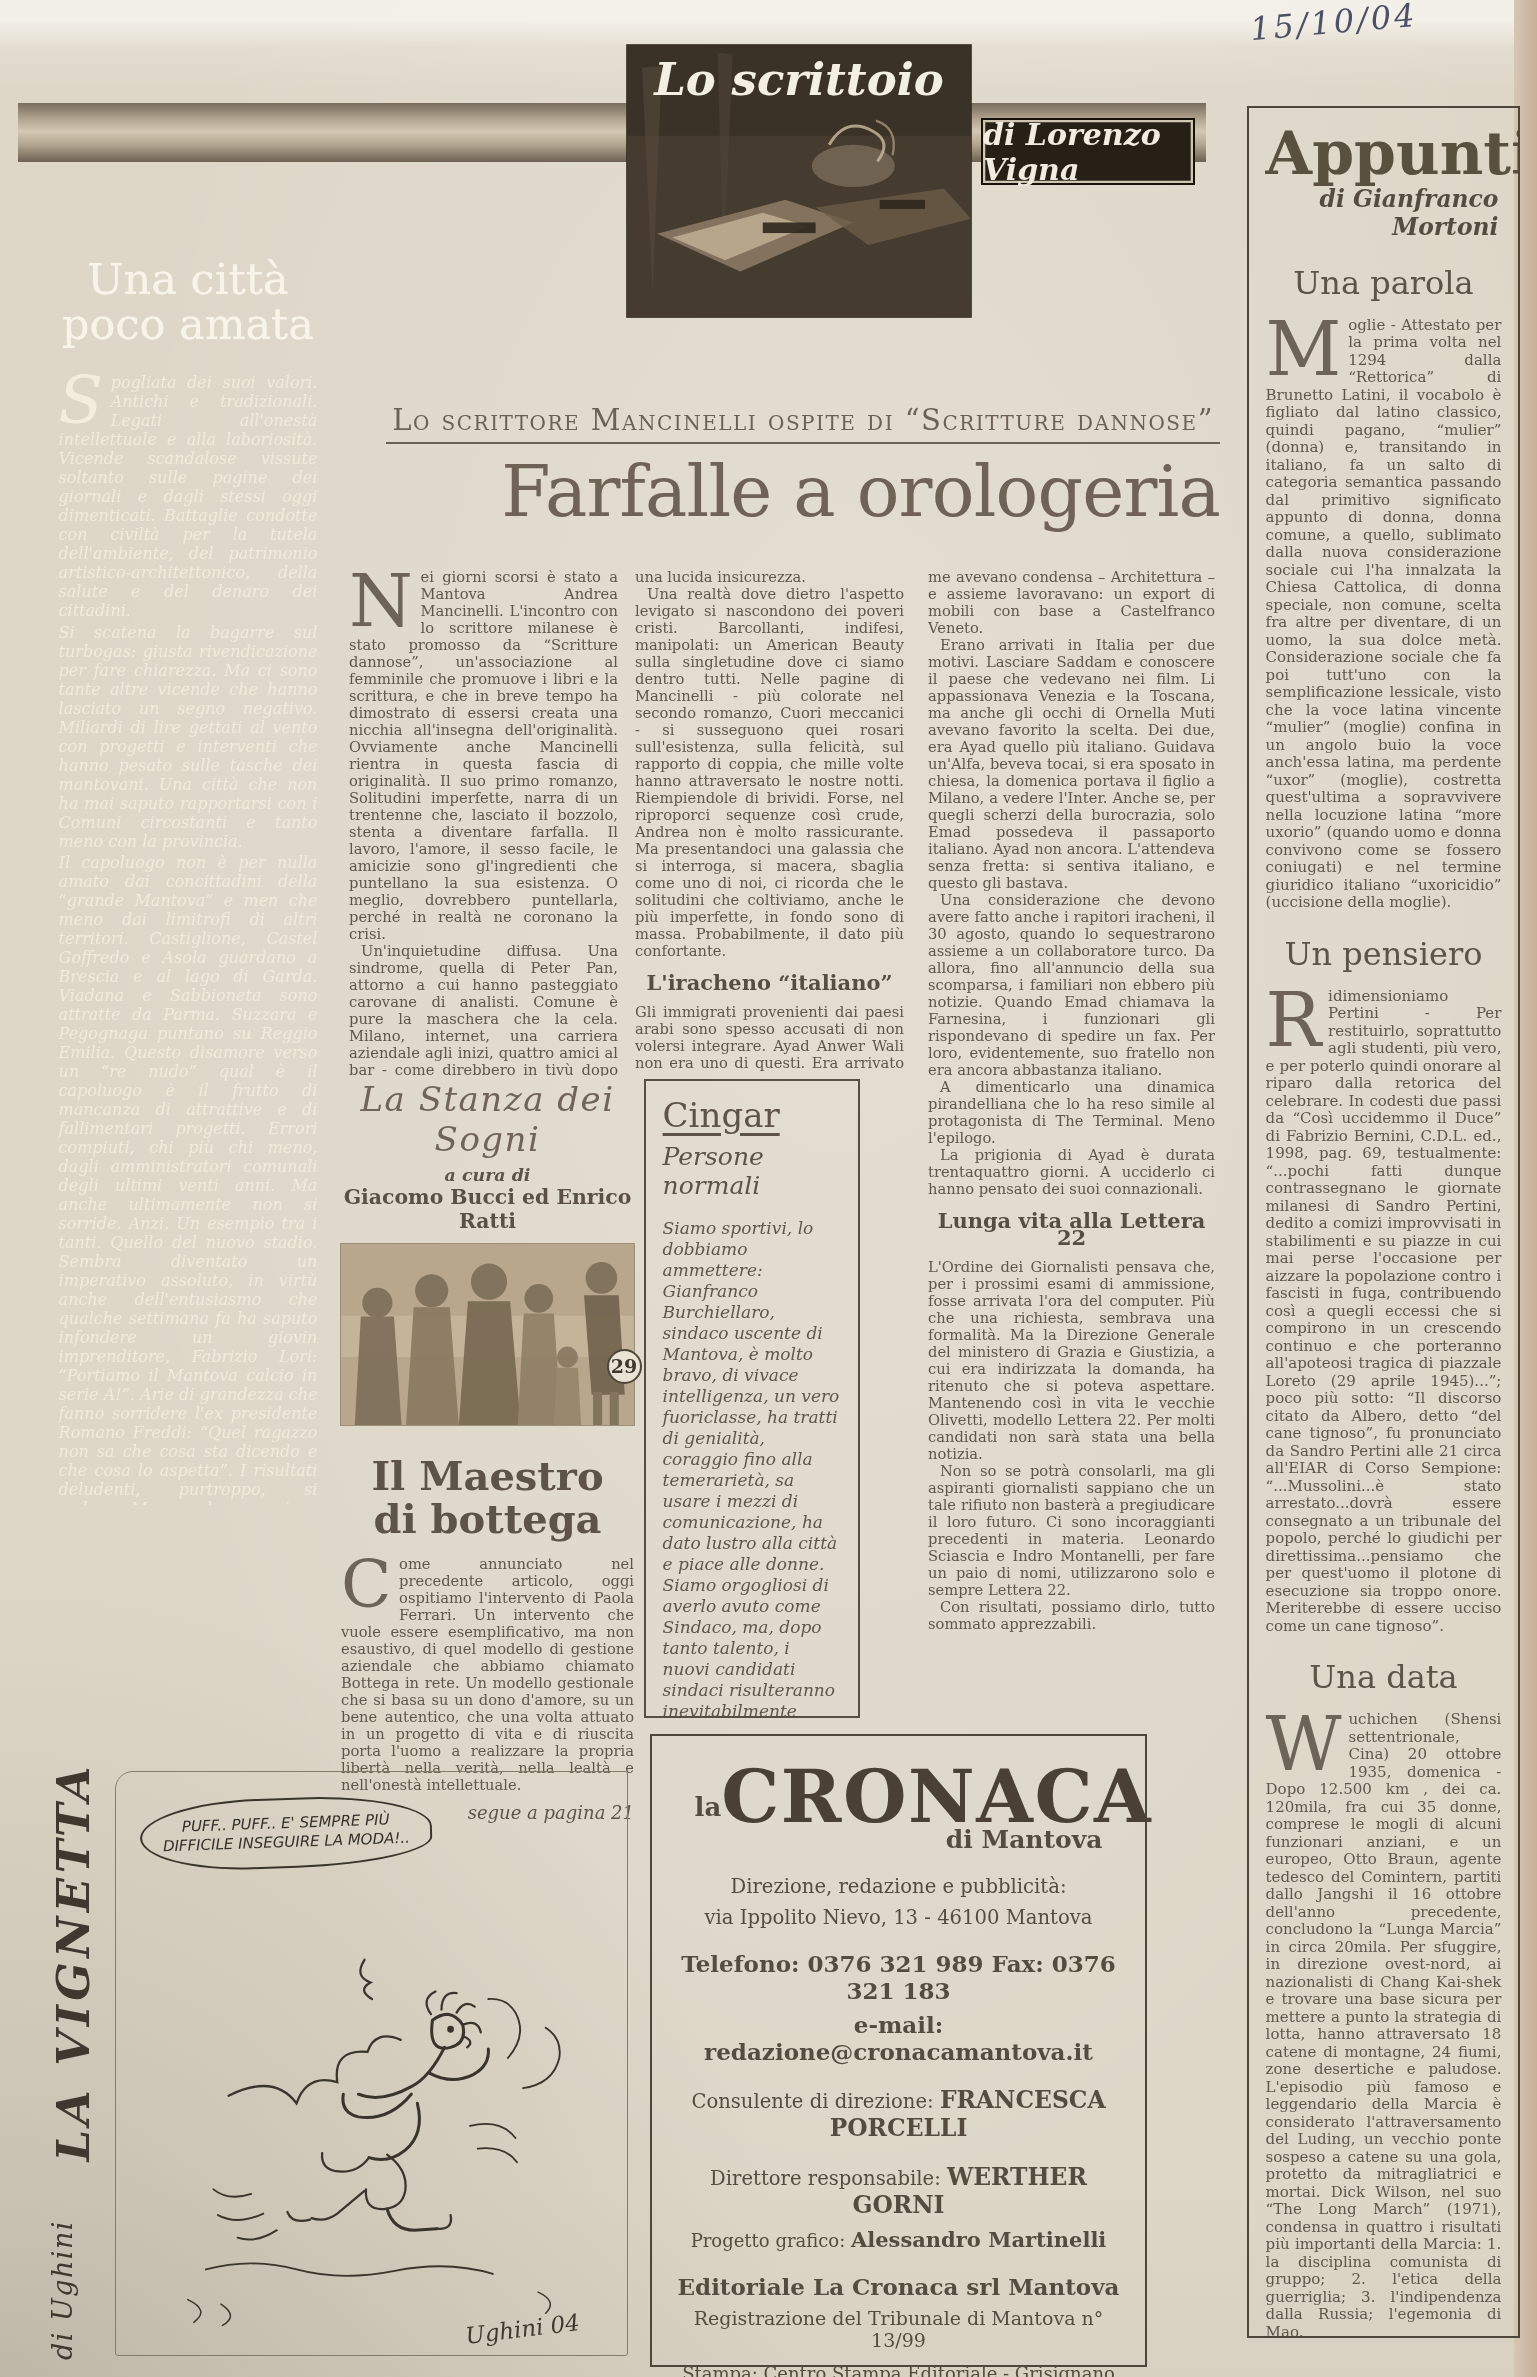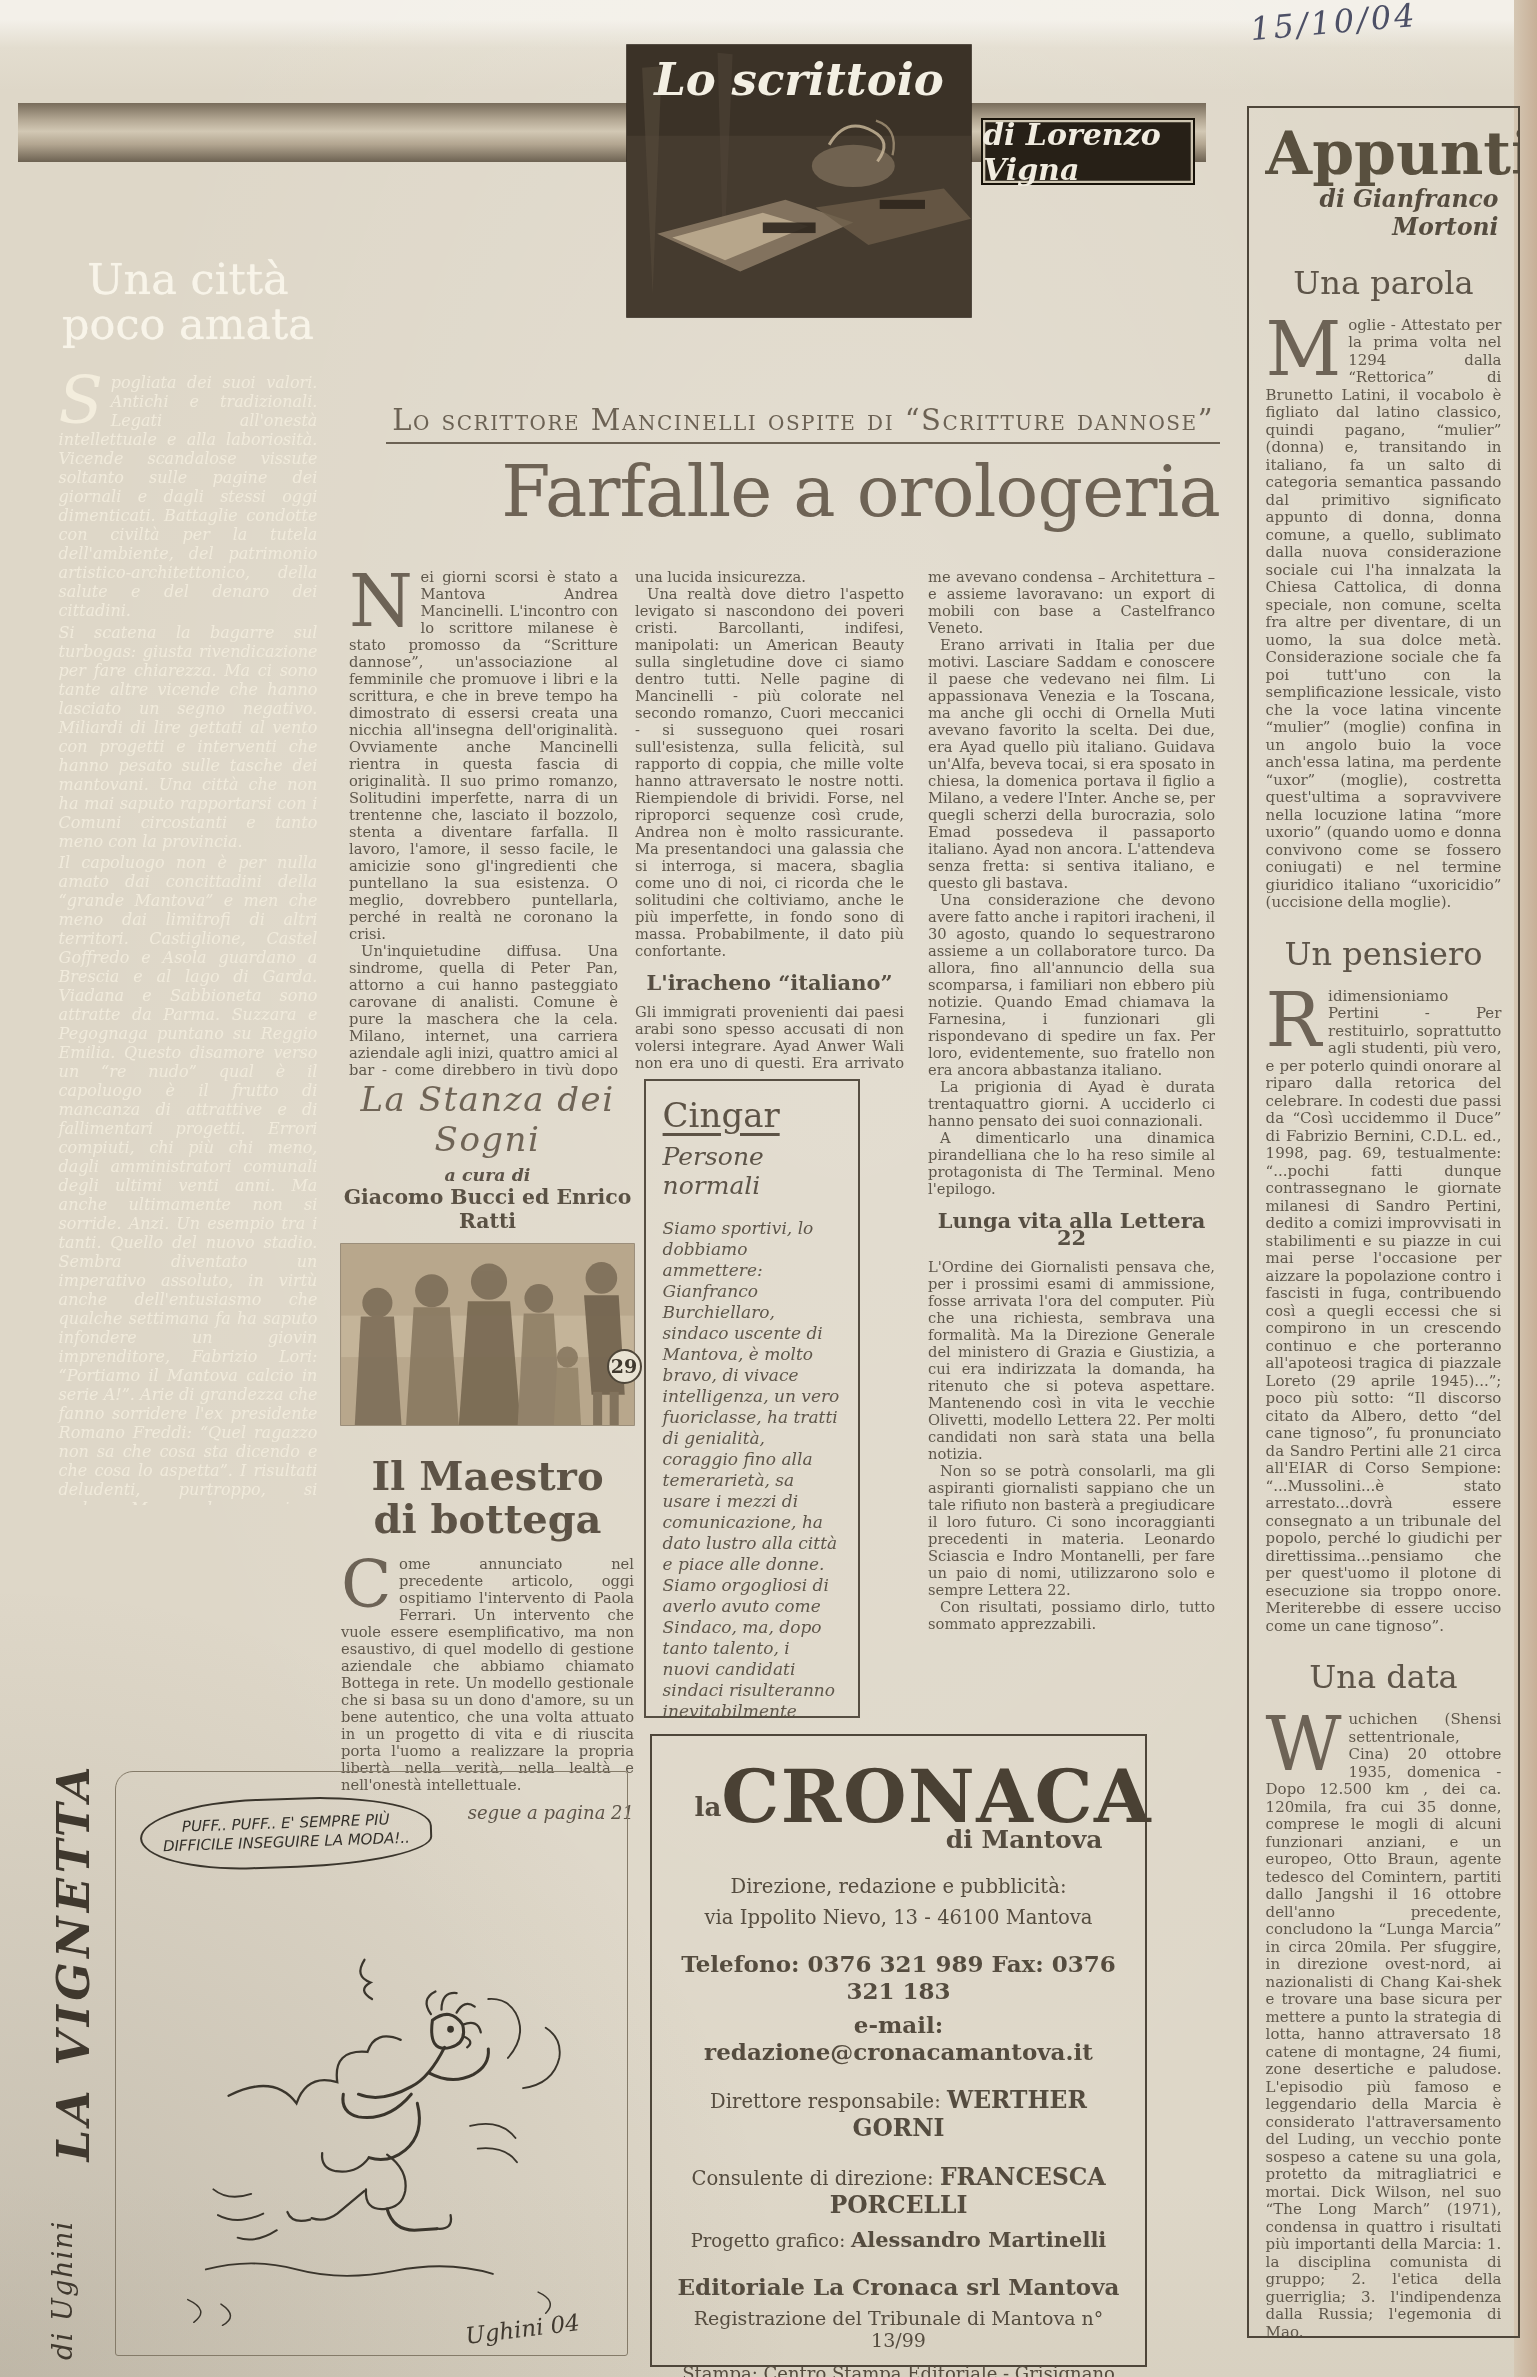--- a/index.html
+++ b/index.html
@@ -183,22 +183,22 @@
     <p>una lucida insicurezza.</p>
     <p>Una realtà dove dietro l'aspetto levigato si nascondono dei poveri cristi. Barcollanti, indifesi, manipolati: un American Beauty sulla singletudine dove ci siamo dentro tutti. Nelle pagine di Mancinelli - più colorate nel secondo romanzo, Cuori meccanici - si susseguono quei rosari sull'esistenza, sulla felicità, sul rapporto di coppia, che mille volte hanno attraversato le nostre notti. Riempiendole di brividi. Forse, nel riproporci sequenze così crude, Andrea non è molto rassicurante. Ma presentandoci una galassia che si interroga, si macera, sbaglia come uno di noi, ci ricorda che le solitudini che coltiviamo, anche le più imperfette, in fondo sono di massa. Probabilmente, il dato più confortante.</p>
     <p class="subhead">L'iracheno “italiano”</p>
     <p style="text-indent:0">Gli immigrati provenienti dai paesi arabi sono spesso accusati di non volersi integrare. Ayad Anwer Wali non era uno di questi. Era arrivato nel nostro paese dall'Iraq nel 1980, a 19 anni, assieme al fratello Emad. Insie-</p>
   </div>
 
   <div class="col col-3">
     <p>me avevano condensa – Architettura – e assieme lavoravano: un export di mobili con base a Castelfranco Veneto.</p>
     <p>Erano arrivati in Italia per due motivi. Lasciare Saddam e conoscere il paese che vedevano nei film. Li appassionava Venezia e la Toscana, ma anche gli occhi di Ornella Muti avevano favorito la scelta. Dei due, era Ayad quello più italiano. Guidava un'Alfa, beveva tocai, si era sposato in chiesa, la domenica portava il figlio a Milano, a vedere l'Inter. Anche se, per quegli scherzi della burocrazia, solo Emad possedeva il passaporto italiano. Ayad non ancora. L'attendeva senza fretta: si sentiva italiano, e questo gli bastava.</p>
     <p>Una considerazione che devono avere fatto anche i rapitori iracheni, il 30 agosto, quando lo sequestrarono assieme a un collaboratore turco. Da allora, fino all'annuncio della sua scomparsa, i familiari non ebbero più notizie. Quando Emad chiamava la Farnesina, i funzionari gli rispondevano di spedire un fax. Per loro, evidentemente, suo fratello non era ancora abbastanza italiano.</p>
+    <p>A dimenticarlo una dinamica pirandelliana che lo ha reso simile al protagonista di The Terminal. Meno l'epilogo.</p>
     <p>La prigionia di Ayad è durata trentaquattro giorni. A ucciderlo ci hanno pensato dei suoi connazionali.</p>
-    <p>A dimenticarlo una dinamica pirandelliana che lo ha reso simile al protagonista di The Terminal. Meno l'epilogo.</p>
     <p class="subhead">Lunga vita alla Lettera 22</p>
     <p style="text-indent:0">L'Ordine dei Giornalisti pensava che, per i prossimi esami di ammissione, fosse arrivata l'ora del computer. Più che una richiesta, sembrava una formalità. Ma la Direzione Generale del ministero di Grazia e Giustizia, a cui era indirizzata la domanda, ha ritenuto che si poteva aspettare. Mantenendo così in vita le vecchie Olivetti, modello Lettera 22. Per molti candidati non sarà stata una bella notizia.</p>
     <p>Non so se potrà consolarli, ma gli aspiranti giornalisti sappiano che un tale rifiuto non basterà a pregiudicare il loro futuro. Ci sono incoraggianti precedenti in materia. Leonardo Sciascia e Indro Montanelli, per fare un paio di nomi, utilizzarono solo e sempre Lettera 22.</p>
     <p>Con risultati, possiamo dirlo, tutto sommato apprezzabili.</p>
   </div>
 
   <div class="feature">
     <div class="stanza-title">La Stanza dei Sogni</div>
     <div class="stanza-curated">a cura di</div>
     <div class="stanza-curators">Giacomo Bucci ed Enrico Ratti</div>
@@ -255,22 +255,22 @@
 
   <div class="cronaca">
     <div class="cronaca-logo">
       <span class="cronaca-la">la</span><span class="cronaca-name">CRONACA</span>
       <div class="cronaca-sub">di Mantova</div>
     </div>
     <div class="cr-line cr-gap">Direzione, redazione e pubblicità:</div>
     <div class="cr-line">via Ippolito Nievo, 13 - 46100 Mantova</div>
     <div class="cr-line cr-bold cr-gap">Telefono: 0376 321 989  Fax: 0376 321 183</div>
     <div class="cr-line cr-bold">e-mail: redazione@cronacamantova.it</div>
+    <div class="cr-line cr-gap"><span>Consulente di direzione: </span><span class="cr-name" style="font-size:23.4px">FRANCESCA PORCELLI</span></div>
     <div class="cr-line cr-gap"><span>Direttore responsabile: </span><span class="cr-name" style="font-size:23.4px">WERTHER GORNI</span></div>
-    <div class="cr-line cr-gap"><span>Consulente di direzione: </span><span class="cr-name" style="font-size:23.4px">FRANCESCA PORCELLI</span></div>
     <div class="cr-line"><span class="cr-small">Progetto grafico: </span><span class="cr-name" style="font-size:21px">Alessandro Martinelli</span></div>
     <div class="cr-line cr-bold cr-gap">Editoriale La Cronaca srl Mantova</div>
     <div class="cr-line" style="font-size:19px">Registrazione del Tribunale di Mantova n° 13/99</div>
     <div class="cr-line cr-small" style="margin-top:12px">Stampa: Centro Stampa Editoriale - Grisignano (Vicenza)</div>
     <div class="cr-line cr-small">Distribuzione: Agenzia Pedrazzi - Gambarara (Mantova)</div>
     <div class="cr-line cr-small cr-gap">Nel rispetto della Legge 675/96</div>
 
   </div>
 
   <div class="vignetta">

